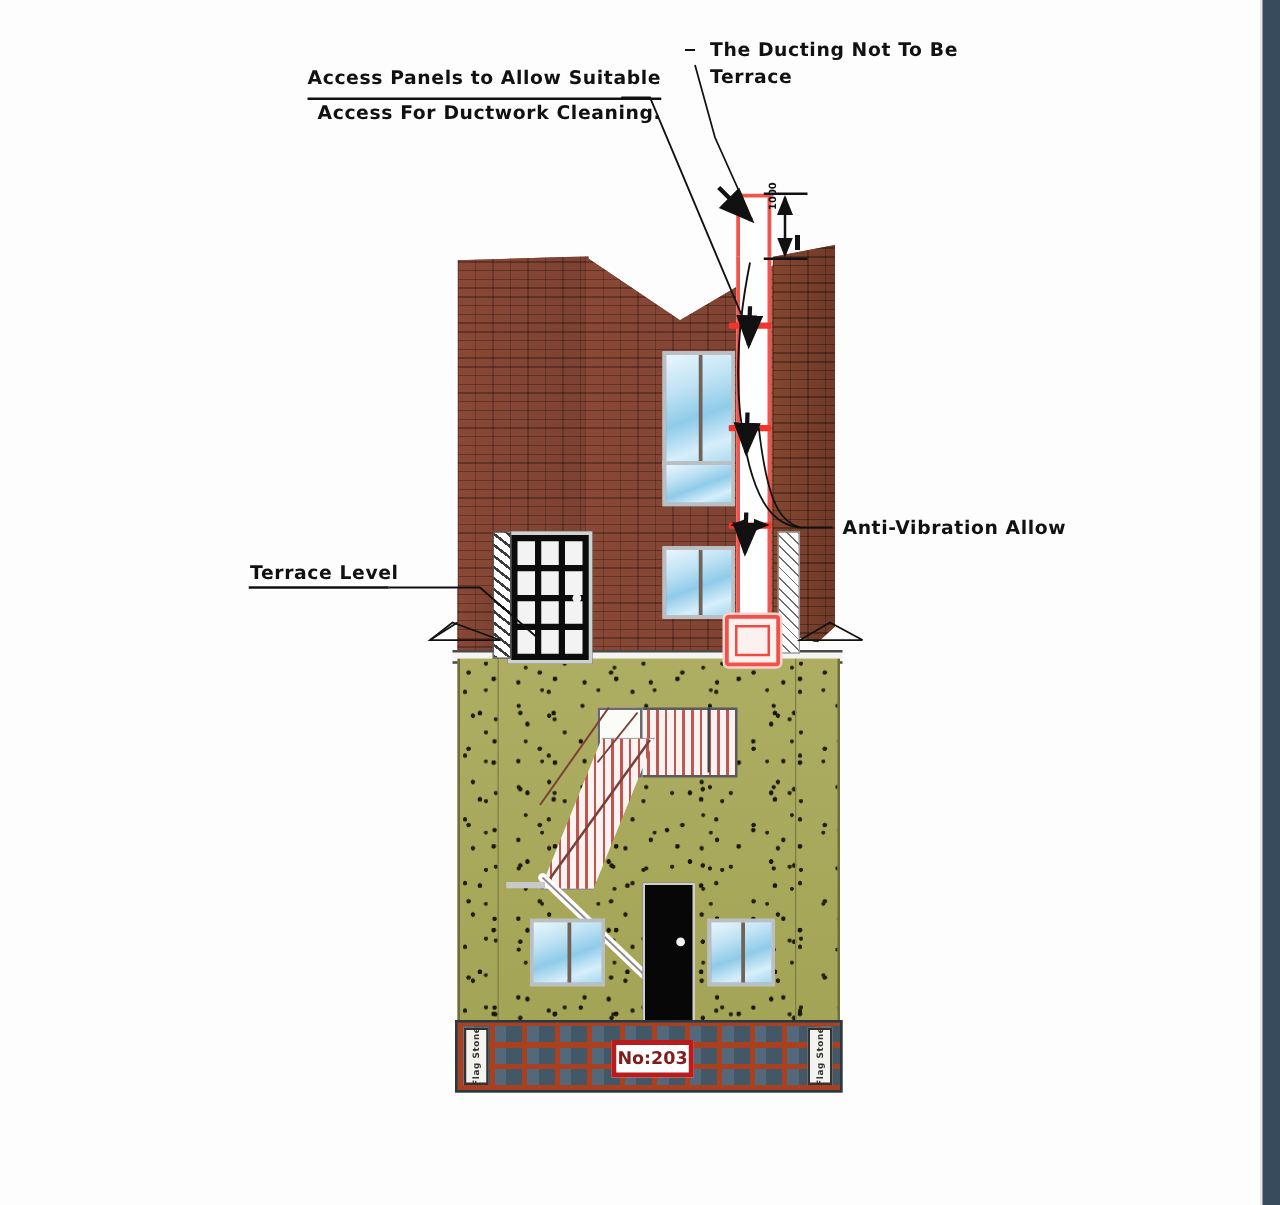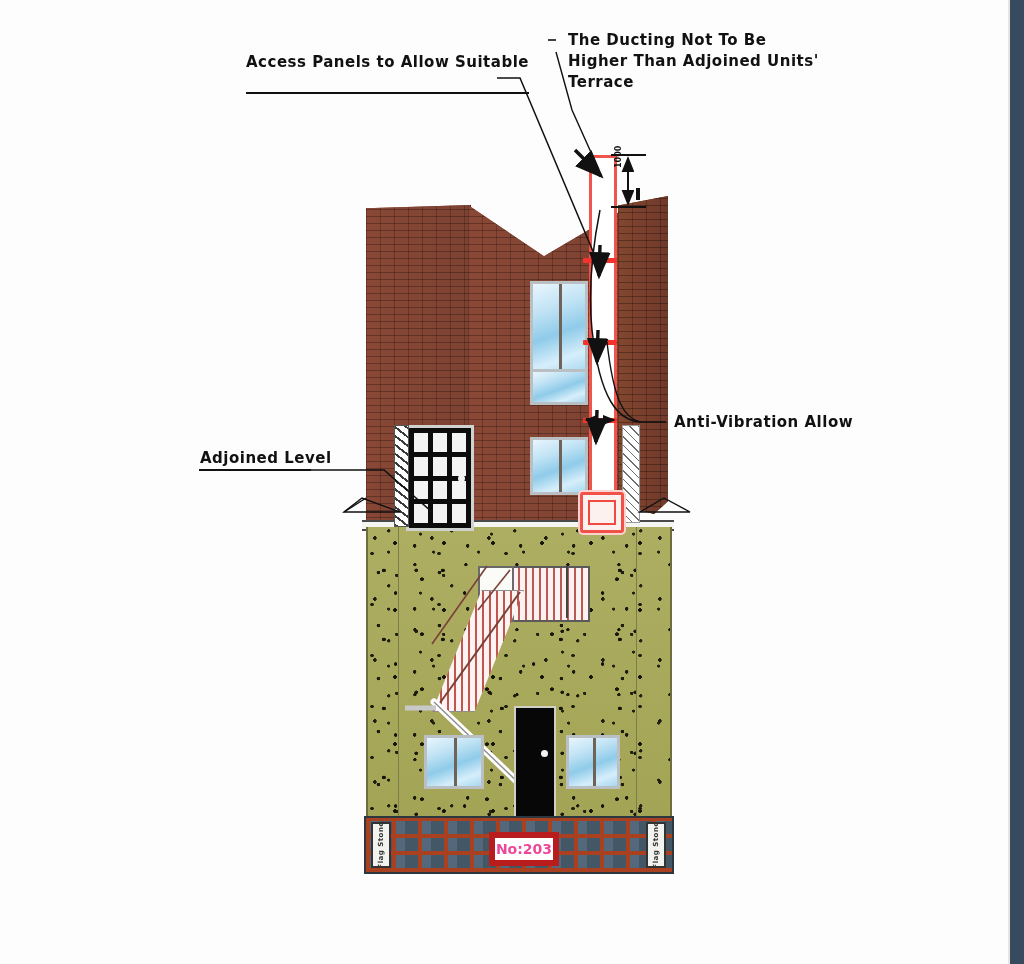--- a/index.html
+++ b/index.html
@@ -11,21 +11,21 @@
     position:relative;
   }
   #sheet{position:absolute;inset:0;background:#fdfdfd;}
   .edge-band{position:absolute;top:0;right:0;width:14px;height:964px;background:#374a5e;}
   .edge-hair{position:absolute;top:0;right:14px;width:2px;height:964px;background:#e8e4e2;}
 
   
   .anno{position:absolute;color:#111;font-family:"DejaVu Sans", sans-serif;
         font-weight:700;letter-spacing:.5px;white-space:nowrap;}
   .anno.s15{font-size:15px;line-height:21px;}
-  .u-line{border-bottom:2px solid #111;padding-bottom:19px;}
+  .u-line{border-bottom:2px solid #111;padding-bottom:5px;}
 
   
   svg.overlay{position:absolute;inset:0;width:1024px;height:964px;pointer-events:none;}
 
   
   .blk{position:absolute;}
 
   
   .brick{
     background-color:#8d4b3c;
@@ -84,22 +84,22 @@
   
   .paving{
     position:absolute;
     background-color:#4e6272;
     background-image:
       repeating-linear-gradient(90deg,#a9401f 0 4px,rgba(0,0,0,0) 4px 26px),
       repeating-linear-gradient(0deg,#a9401f 0 4px,rgba(0,0,0,0) 4px 17px),
       repeating-linear-gradient(90deg,#53687a 0 13px,#445766 13px 26px);
     border:2px solid #2c3840;
   }
-  .plate{position:absolute;background:#fff;border:6px solid #b91c1c;display:flex;
-         align-items:center;justify-content:center;font-weight:700;color:#ec4899;}
+  .plate{position:absolute;background:#fff;border:4px solid #b91c1c;display:flex;
+         align-items:center;justify-content:center;font-weight:700;color:#7f1d1d;}
   .side-plate{position:absolute;background:#f2f2ee;border:2px solid #333;}
   .side-plate span{position:absolute;left:50%;top:50%;transform:translate(-50%,-50%) rotate(-90deg);
     font-size:7px;font-weight:700;color:#333;white-space:nowrap;letter-spacing:.5px;}
 
   
   .door-dark{position:absolute;background:#0c0c0c;border:3px solid #cfd3d0;}
   .door-grid{position:absolute;inset:5px;display:grid;gap:5px;}
   .door-grid i{background:#f3f3f3;display:block;}
   .knob{position:absolute;width:7px;height:7px;border-radius:50%;background:#f2f2f2;}
 
@@ -264,27 +264,27 @@
     <line x1="628" y1="158" x2="628" y2="204" stroke="#111" stroke-width="2" marker-start="url(#arrowB)" marker-end="url(#arrowF)"></line>
 
     <line x1="638" y1="188" x2="638" y2="200" stroke="#111" stroke-width="4"></line>
   </svg>
 
   <div style="position:absolute;left:614px;top:168px;font-size:8px;font-weight:700;color:#111;
               transform:rotate(-90deg);transform-origin:left top;white-space:nowrap;">1000</div>
 
   <div class="anno s15" style="left:246px;top:52px;">
     <div class="u-line">Access Panels to Allow Suitable</div>
+    <div style="padding-left:8px;">Access For Ductwork Cleaning.</div>
   </div>
 
   <div class="anno s15" style="left:568px;top:30px;">
     <div>The Ducting Not To Be</div>
-    <div>Higher Than Adjoined Units'</div>
     <div>Terrace</div>
   </div>
 
   <div class="anno s15" style="left:674px;top:412px;">Anti-Vibration Allow</div>
 
-  <div class="anno s15" style="left:200px;top:448px;">Adjoined Level</div>
+  <div class="anno s15" style="left:200px;top:448px;">Terrace Level</div>
 
   <div class="edge-hair"></div>
   <div class="edge-band"></div>
 </div>
 
 </body></html>

